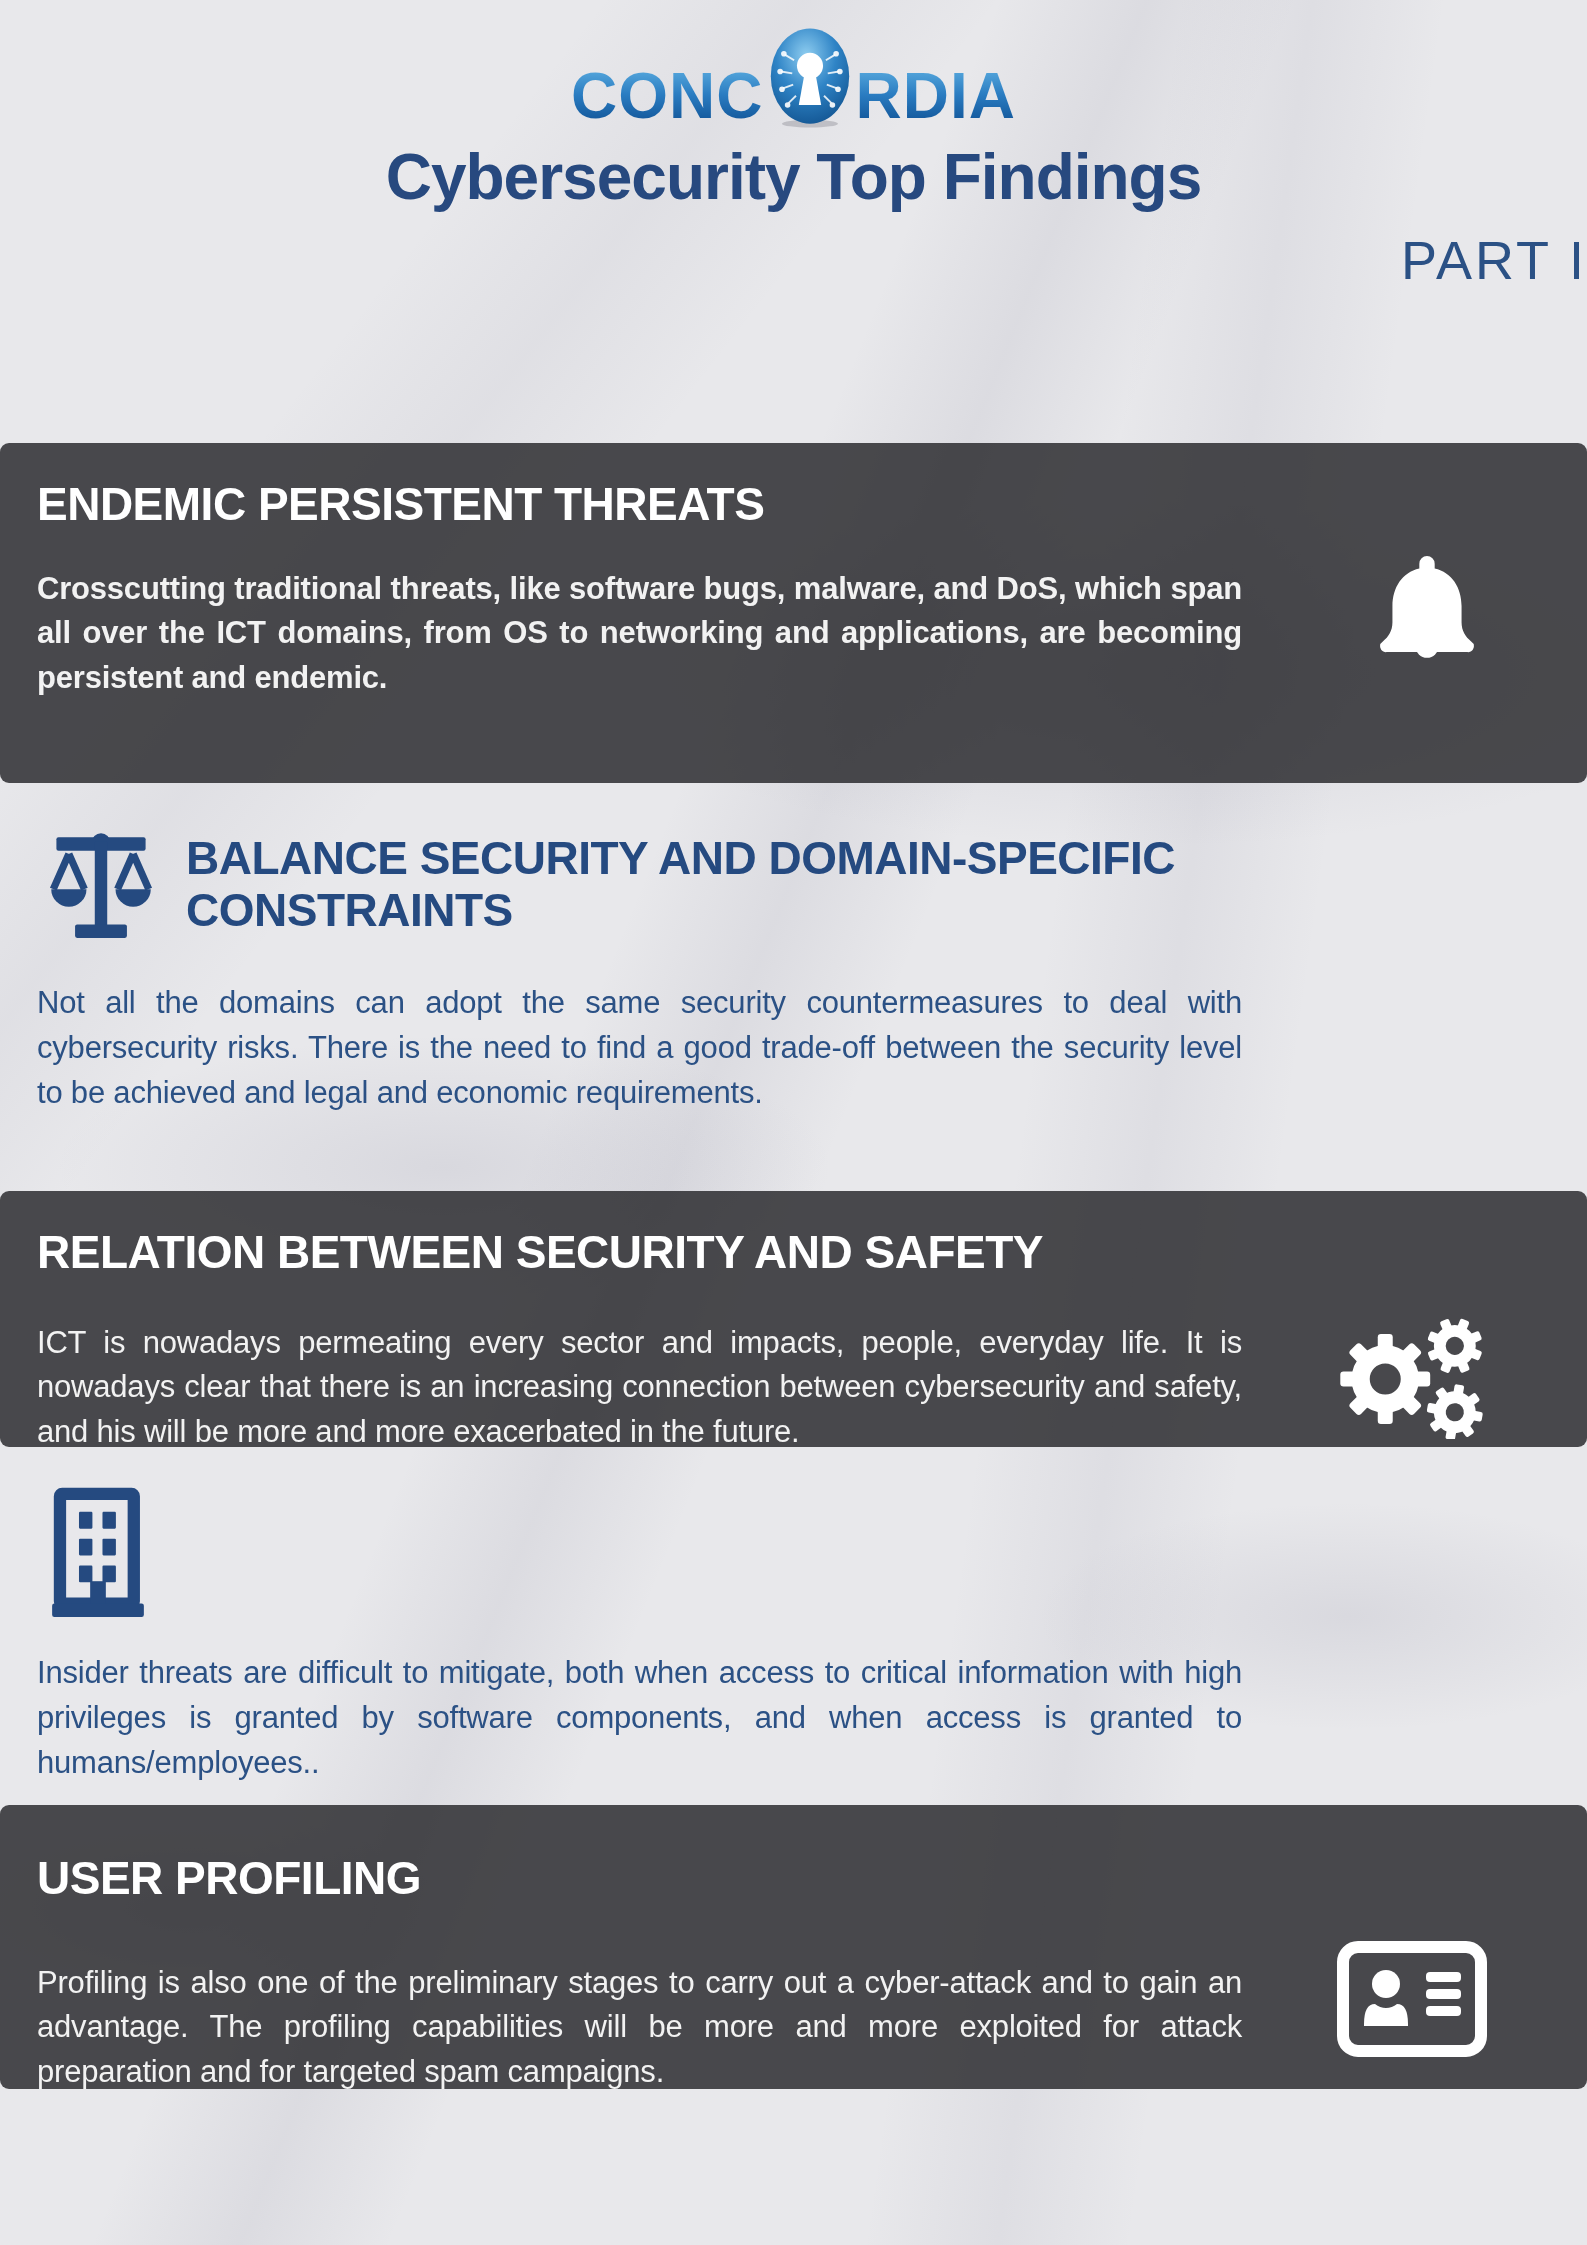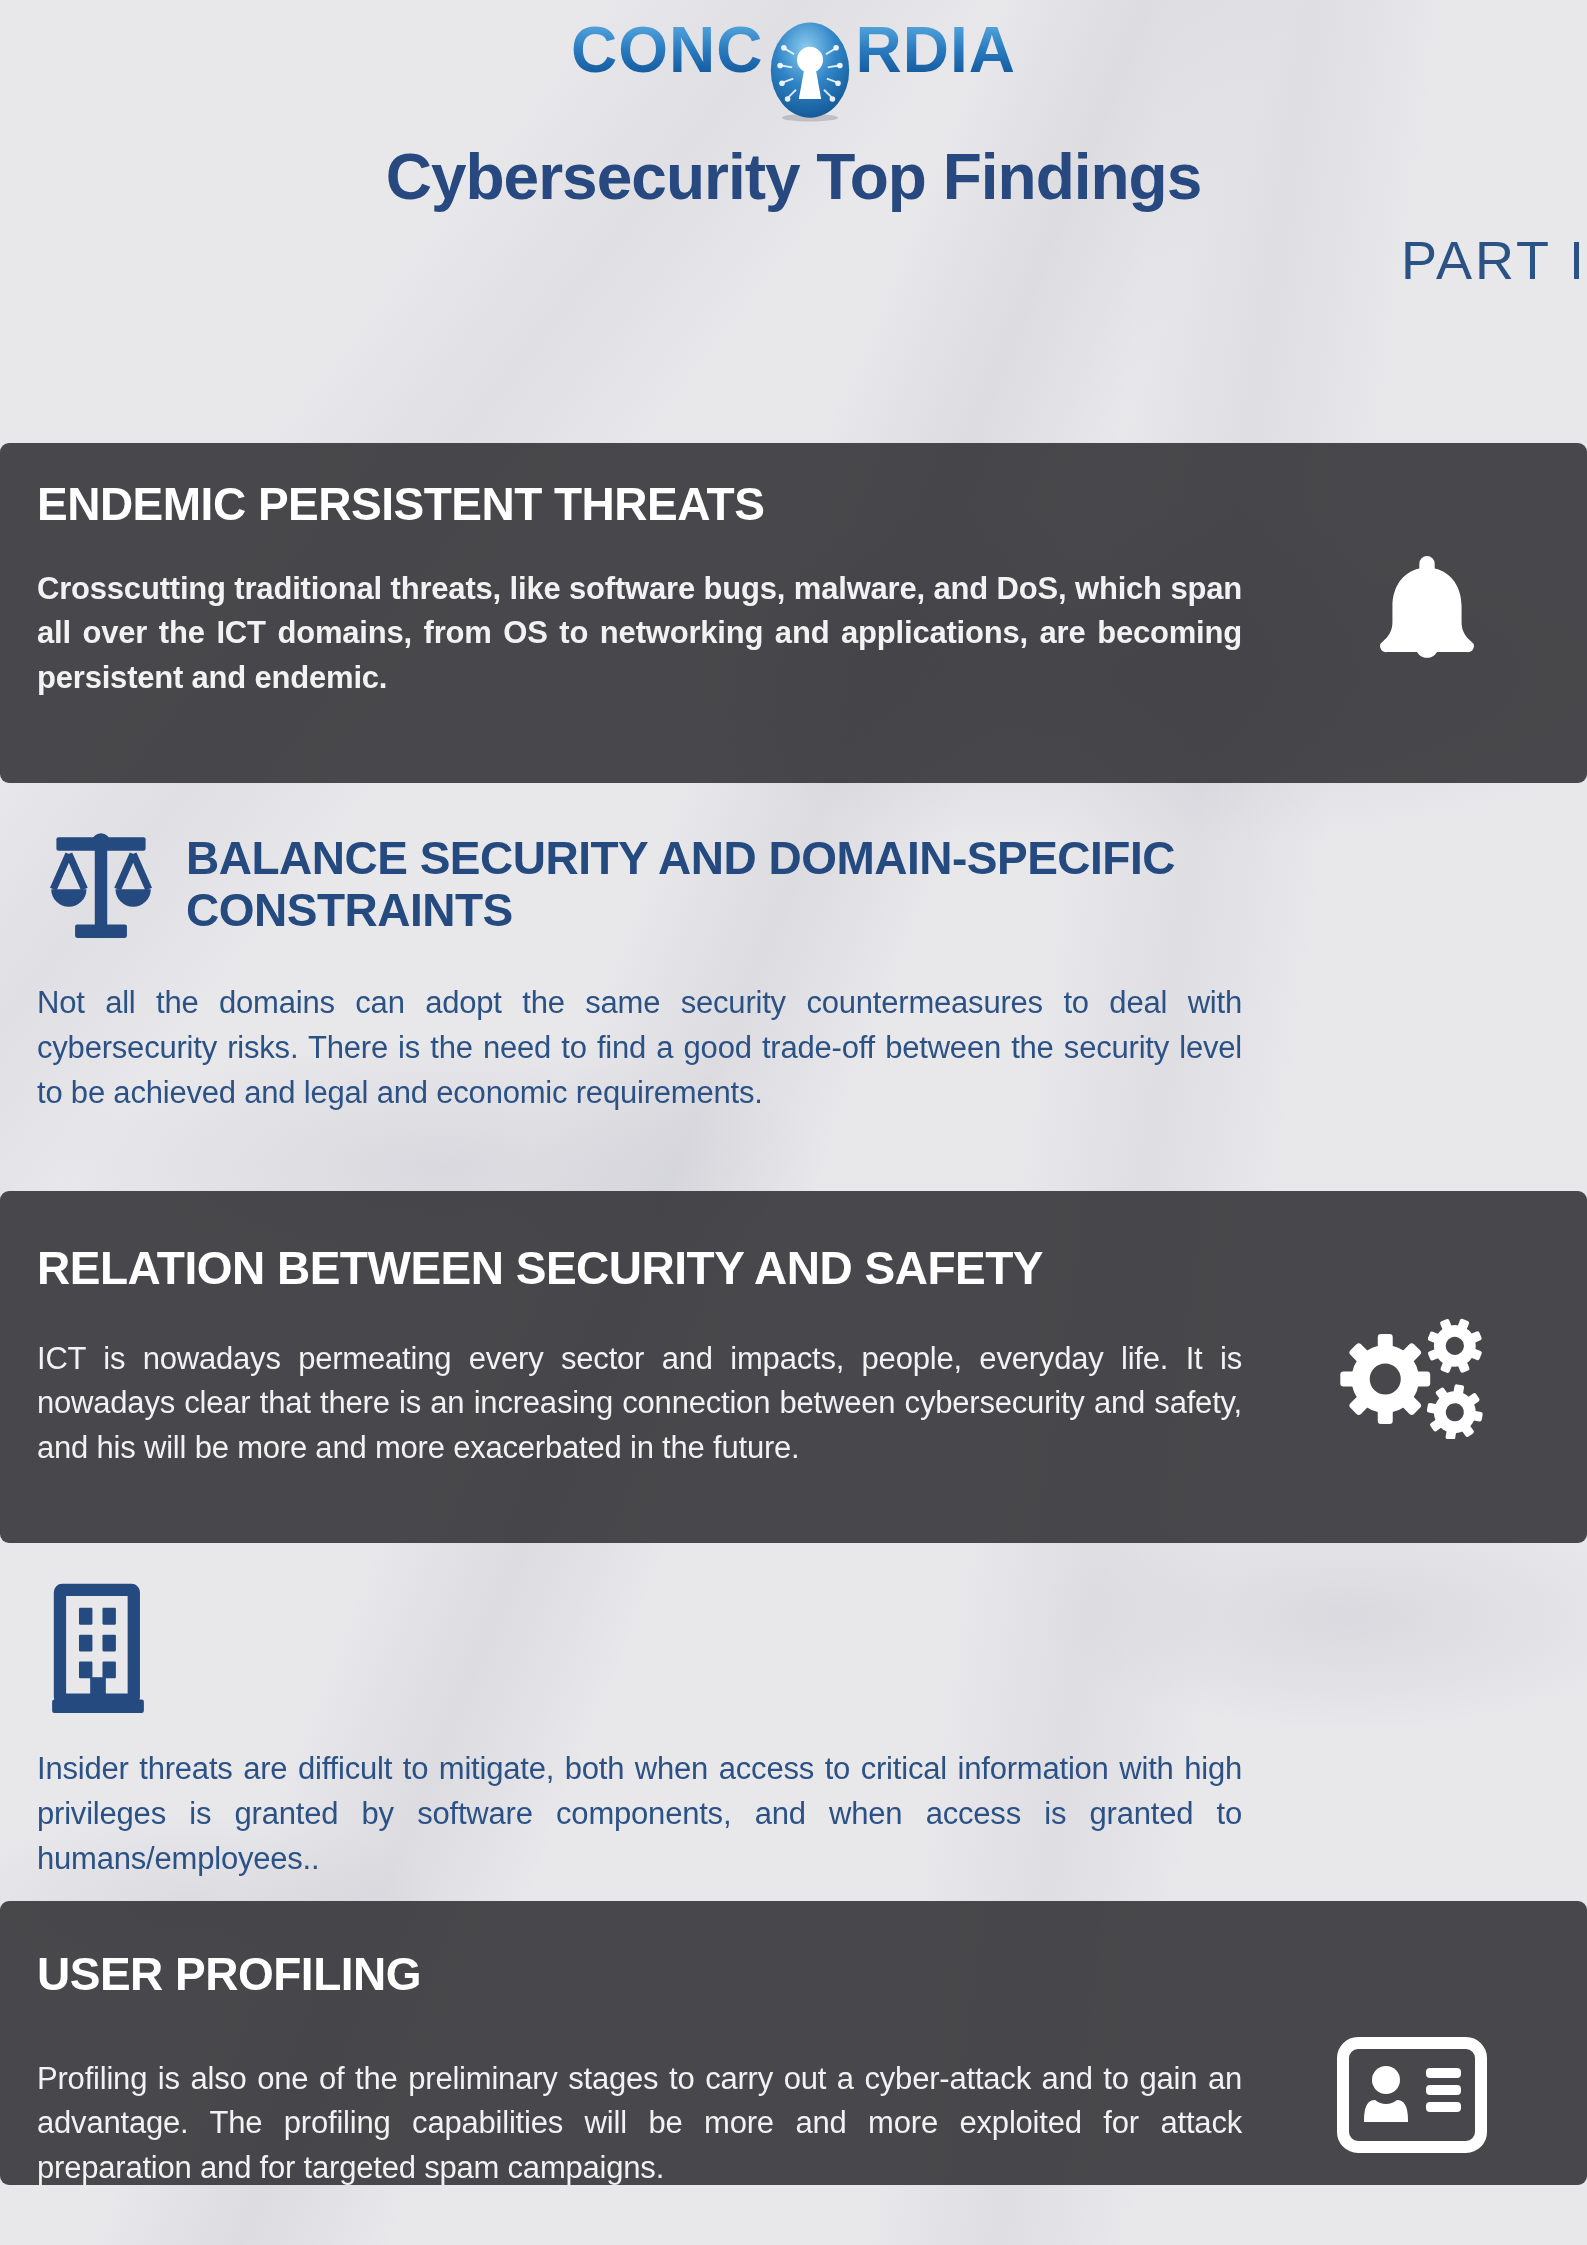--- a/index.html
+++ b/index.html
@@ -15,21 +15,21 @@
       linear-gradient(112deg, transparent 40%, rgba(110,110,135,0.10) 46%, transparent 52%),
       linear-gradient(98deg, transparent 62%, rgba(120,120,145,0.09) 69%, transparent 76%),
       linear-gradient(128deg, transparent 18%, rgba(110,110,135,0.07) 24%, transparent 30%);
   }
   .band{position:relative;box-sizing:border-box;border-radius:9px;}
   .band.dark{background:rgba(40,40,43,0.83);color:#f4f4f4;}
   .band.light{color:#2b5185;}
 
   
   .header{height:443px;text-align:center;box-sizing:border-box;padding-top:18px;}
-  .logo-row{display:flex;align-items:flex-start;justify-content:center;height:110px;}
+  .logo-row{display:flex;align-items:flex-end;justify-content:center;height:110px;}
   .logo-text{
     font-size:64px;font-weight:800;letter-spacing:1px;line-height:1;
     background:linear-gradient(180deg,#5fb0e2 0%,#2a7cc1 48%,#0e4f92 100%);
     -webkit-background-clip:text;background-clip:text;color:transparent;
   }
   .logo-globe{margin:0 4px;transform:translateY(2px);}
   .main-title{font-size:64px;font-weight:700;color:#27497f;line-height:1.3;letter-spacing:-1px;margin-top:8px;}
   .part{font-size:54px;font-weight:400;color:#2b5185;letter-spacing:3px;margin-top:10px;text-align:right;}
 
   
@@ -46,21 +46,21 @@
   .s1 .sec-body{margin-top:36px;font-weight:bold;}
   .s1 .right-icon{right:112px;top:100px;}
 
   
   .s2{height:408px;padding:46px 0 0 42px;}
   .head-row{display:flex;align-items:center;}
   .s2 .head-row{gap:26px;}
   .s2 .sec-body{margin-top:40px;margin-left:-5px;}
 
   
-  .s3{height:352px;padding:52px 0 0 37px;}
+  .s3{height:256px;padding:36px 0 0 37px;}
   .s3 .sec-body{margin-top:42px;}
   .s3 .right-icon{right:100px;top:126px;}
 
   
   .s4{height:358px;padding:38px 0 0 44px;}
   .s4 .head-row{gap:40px;}
   .s4 .sec-body{margin-top:34px;margin-left:-7px;}
 
   
   .s5{height:284px;padding:48px 0 0 37px;}

